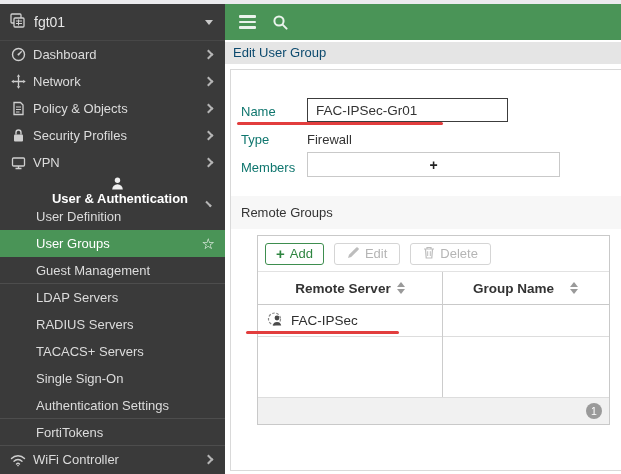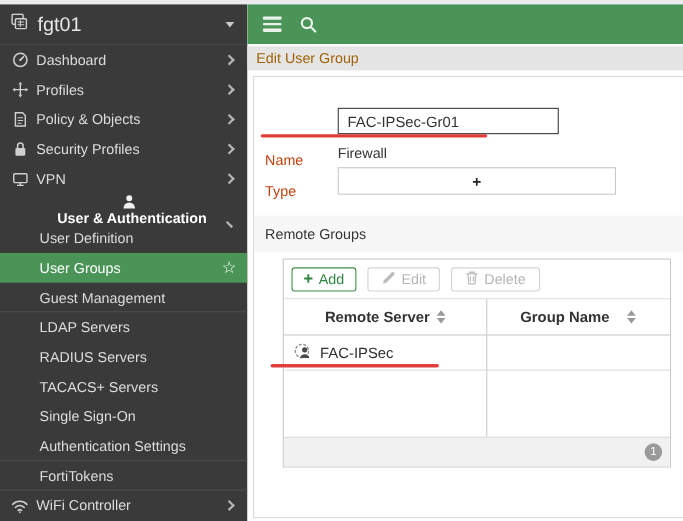--- a/index.html
+++ b/index.html
@@ -5,45 +5,45 @@
   * { margin:0; padding:0; box-sizing:border-box; }
   html,body { background:#fff; }
   body { font-family:"Liberation Sans","DejaVu Sans",sans-serif; font-size:13px; color:#333; }
   .root { position:relative; width:621px; height:474px; overflow:hidden; background:#fff; }
 
   
   .topstrip { position:absolute; left:0; top:0; width:621px; height:4px; background:#ebebee; }
 
   
   .sidebar { position:absolute; left:0; top:4px; width:225px; height:470px; background:#3a3a3a; display:flex; flex-direction:column; }
-  .device-row { height:37px; display:flex; align-items:center; padding:0 12px 0 9px; border-bottom:1px solid #474747; color:#e6e6e6; font-size:18px; }
+  .device-row { height:37px; display:flex; align-items:center; padding:0 12px 0 9px; border-bottom:1px solid #474747; color:#e6e6e6; font-size:14px; }
   .device-row .dev-label { margin-left:7px; }
   .caret-down { margin-left:auto; width:0; height:0; border-left:4px solid transparent; border-right:4px solid transparent; border-top:5px solid #c9c9c9; }
   .s-item { height:27px; display:flex; align-items:center; padding-left:9px; color:#dcdcdc; cursor:pointer; }
   .s-item .s-ico { width:18px; display:flex; justify-content:center; align-items:center; }
   .s-item .s-label { margin-left:6px; }
   .s-item.sub { padding-left:30px; }
   .s-item.bold { color:#fff; font-weight:bold;flex-direction:column; }
   .s-item.selected { background:#4a9457; color:#fff; }
   .s-item.div-after { border-bottom:1px solid #4d4d4d; }
   .chev { margin-left:auto; margin-right:13px; width:7px; height:7px; border-right:2px solid #b5b5b5; border-bottom:2px solid #b5b5b5; }
   .chev.right { transform:rotate(-45deg); }
   .chev.down { transform:rotate(45deg); margin-top:-3px; }
   .star { margin-left:auto; margin-right:10px; color:#fff; font-size:15px; line-height:1; }
 
   
   .main { position:absolute; left:225px; top:4px; width:396px; height:470px; background:#fff; }
   .greenbar { position:absolute; left:0; top:0; width:396px; height:36px; background:#4a9457; display:flex; align-items:center; }
   .hamburger { margin-left:14px; display:flex; flex-direction:column; gap:3px; cursor:pointer; }
   .hamburger i { display:block; width:17px; height:2.5px; background:#eaf3ec; border-radius:1px; }
   .search-btn { margin-left:16px; display:flex; align-items:center; cursor:pointer; }
-  .crumb { position:absolute; left:0; top:38px; width:396px; height:22px; background:#e5e5e5; line-height:22px; padding-left:8px; color:#a16207; }
+  .crumb { position:absolute; left:0; top:38px; width:396px; height:22px; background:#e5e5e5; line-height:22px; padding-left:8px; color:#0c4a6e; }
 
   .panel { position:absolute; left:5px; top:65px; width:391px; height:402px; background:#fff; border-top:1px solid #d9d9d9; border-left:1px solid #d9d9d9; border-bottom:1px solid #d9d9d9; }
-  .f-label { position:absolute; left:10px; color:#c2410c;margin-top:34px; }
+  .f-label { position:absolute; left:10px; color:#0f766e; }
   .name-input { position:absolute; left:76px; top:28px; width:201px; height:24px; border:1.5px solid #3c3c3c; background:#fff; font-family:"Liberation Sans",sans-serif; font-size:13.5px; color:#333; padding:0 8px; outline:none; }
   .members-box { position:absolute; left:76px; top:82px; width:253px; height:25px; border:1px solid #c9c9c9; display:flex; align-items:center; justify-content:center; font-weight:bold; font-size:14px; color:#222; cursor:pointer; background:#fff; }
   .type-value { position:absolute; left:76px; top:62px; color:#333; }
   .red-line { position:absolute; height:3px; background:#e23d3d; border-radius:2px; z-index:6; }
   .red1 { left:6px; top:52px; width:206px; }
   .red2 { left:15px; top:261px; width:153px; }
 
   .section-band { position:absolute; left:0; top:126px; width:391px; height:33px; background:#f7f7f7; }
   .section-band .sec-title { line-height:33px; padding-left:10px; color:#333; }
 
@@ -97,21 +97,21 @@
       <span class="chev right"></span>
     </div>
 
     <div class="s-item">
       <span class="s-ico">
         <svg width="15" height="15" viewBox="0 0 15 15">
           <path d="M7.5 2.5 V12.5 M2.5 7.5 H12.5" stroke="#cfcfcf" stroke-width="1.3" fill="none"></path>
           <path d="M7.5 0.3 L5.8 2.8 H9.2 Z M7.5 14.7 L5.8 12.2 H9.2 Z M0.3 7.5 L2.8 5.8 V9.2 Z M14.7 7.5 L12.2 5.8 V9.2 Z" fill="#cfcfcf"></path>
         </svg>
       </span>
-      <span class="s-label">Profiles</span>
+      <span class="s-label">Network</span>
       <span class="chev right"></span>
     </div>
 
     <div class="s-item">
       <span class="s-ico">
         <svg width="15" height="15" viewBox="0 0 15 15" fill="none" stroke="#cfcfcf" stroke-width="1.3">
           <path d="M3 1.5 h6.5 L12 4 v9.5 H3 Z"></path>
             <path d="M5 6 h5 M5 8.5 h5 M5 11 h3.5" stroke-width="1"></path>
         </svg>
       </span>

